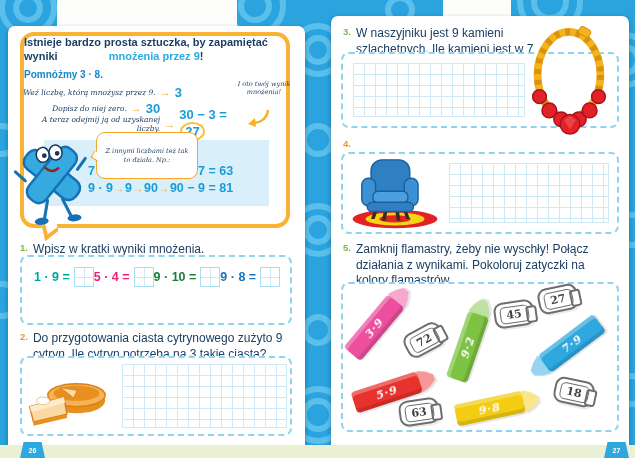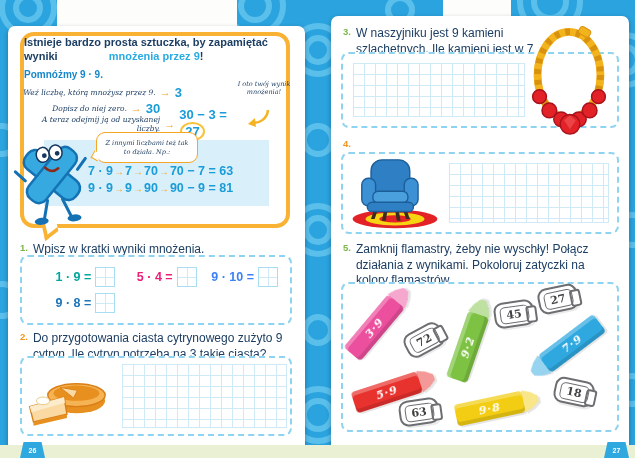--- a/index.html
+++ b/index.html
@@ -38,42 +38,42 @@
   .hand { font-family:"DejaVu Serif",serif; font-style:italic; }
   .step-label { font-size:7.5px; color:#1c3e63; text-align:right; }
   .arrow-glyph { color:#f5a623; font-weight:bold; font-size:11px; margin:0 4px; line-height:1; }
   .step-value { font-size:13px; font-weight:bold; color:#1a9cd8; width:78px; }
   .circled { display:inline-block; border:2.5px solid #f9c23c; border-radius:50%; padding:0 3px; margin-left:1px; }
   .result-note { right:8px; top:54px; width:66px; font-size:6.5px; line-height:1.3; color:#1c3e63; text-align:center; }
   .note-arrow { right:34px; top:82px; }
 
   .example-panel { left:36px; top:114px; width:225px; height:66px; background:#d9effa; }
   .char-star { left:4px; top:108px; width:80px; height:94px; z-index:2; }
-  .char-bubble { left:88px; top:106px; width:102px; height:31px; background:#fff; border:1.5px solid #f5a623;
+  .char-bubble { left:88px; top:106px; width:102px; height:47px; background:#fff; border:1.5px solid #f5a623;
     border-radius:9px; font-size:6.5px; line-height:1.25; color:#1c3e63; text-align:center;
     display:flex; align-items:center; justify-content:center; padding:2px 5px; z-index:3; }
   .char-tail { left:84px; top:126px; width:8px; height:8px; background:#fff;
     border-left:1.5px solid #f5a623; border-bottom:1.5px solid #f5a623; transform:rotate(30deg); z-index:3; }
   .examples { left:80px; top:138px; z-index:2; }
   .example-row { height:17px; font-size:12.5px; font-weight:bold; color:#1a9cd8; white-space:nowrap;text-align:center; }
   .example-row .arrow-glyph { font-size:10px; margin:0 1px; }
 
   
   .ex-header { display:flex; align-items:flex-start; }
   .ex-num { font-size:9.5px; font-weight:bold; margin-right:5px; }
   .num-green { color:#7ab648; } .num-orange { color:#f7941d; }
   .ex-prompt { font-size:12px; line-height:1.3; font-weight:normal; color:#1c3e63; }
 
   
   .dashed-box { border:2px dashed #8ed3ef; border-radius:8px; background:#fff; }
 
   
   .ex1-header { left:12px; top:216px; }
   .ex1-box { left:12px; top:229px; width:272px; height:70px; display:grid;
-    grid-template-rows:1fr 1fr; grid-template-columns:1fr 1fr 1fr; padding:7px 12px; }
+    grid-template-rows:1fr 1fr; grid-template-columns:1fr 1fr 1fr 1fr; padding:7px 12px; }
   .mult-cell { display:flex; align-items:center; justify-content:flex-end; gap:4px; }
   .mult-expr { font-size:12.5px; font-weight:bold; white-space:nowrap; }
   .abox { width:20px; height:20px; border:1px solid #a9ddf1; background-color:#fff;
     background-image:linear-gradient(to right,transparent 9px,#cfe9f6 9px,#cfe9f6 10px,transparent 10px),
                      linear-gradient(to bottom,transparent 9px,#cfe9f6 9px,#cfe9f6 10px,transparent 10px); }
 
   
   .gridpaper { background-image:repeating-linear-gradient(to right,#cfe9f6 0 1px,transparent 1px 11px),
                repeating-linear-gradient(to bottom,#cfe9f6 0 1px,transparent 1px 11px);
                border-right:1px solid #cfe9f6; border-bottom:1px solid #cfe9f6; }
@@ -161,21 +161,21 @@
   <div class="abs paper-patch patch2"></div>
 
   <div class="abs page page-left">
 
     <div class="abs intro-bubble"></div>
     <div class="abs intro-tail"></div>
 
     <div class="abs intro-title">
       <span>Istnieje bardzo prosta sztuczka, by zapamiętać wyniki </span><span class="hl">mnożenia przez 9</span><span>!</span>
     </div>
-    <div class="abs intro-subtitle">Pomnóżmy 9 · 9.</div>
+    <div class="abs intro-subtitle">Pomnóżmy 3 · 8.</div>
 
     <div class="abs steps">
       <div class="step-row">
         <span class="step-label hand">Weź liczbę, którą mnożysz przez 9.</span>
         <span class="arrow-glyph">→</span>
         <span class="step-value">3</span>
       </div>
       <div class="step-row">
         <span class="step-label hand">Dopisz do niej zero.</span>
         <span class="arrow-glyph">→</span>
@@ -237,21 +237,21 @@
     <div class="abs dashed-box ex1-box">
       <div class="mult-cell">
         <span class="mult-expr" style="color: rgb(0, 167, 157);">1 · 9 =</span>
         <div class="abox"></div>
       </div>
       <div class="mult-cell">
         <span class="mult-expr" style="color: rgb(236, 30, 121);">5 · 4 =</span>
         <div class="abox"></div>
       </div>
       <div class="mult-cell">
-        <span class="mult-expr" style="color: #3b82f6;">9 · 10 =</span>
+        <span class="mult-expr" style="color: #15803d;">9 · 10 =</span>
         <div class="abox"></div>
       </div>
       <div class="mult-cell">
         <span class="mult-expr" style="color: rgb(27, 117, 188);">9 · 8 =</span>
         <div class="abox"></div>
       </div>
     </div>
 
     <div class="abs ex-header ex2-header">
       <span class="ex-num num-orange">2.</span>

